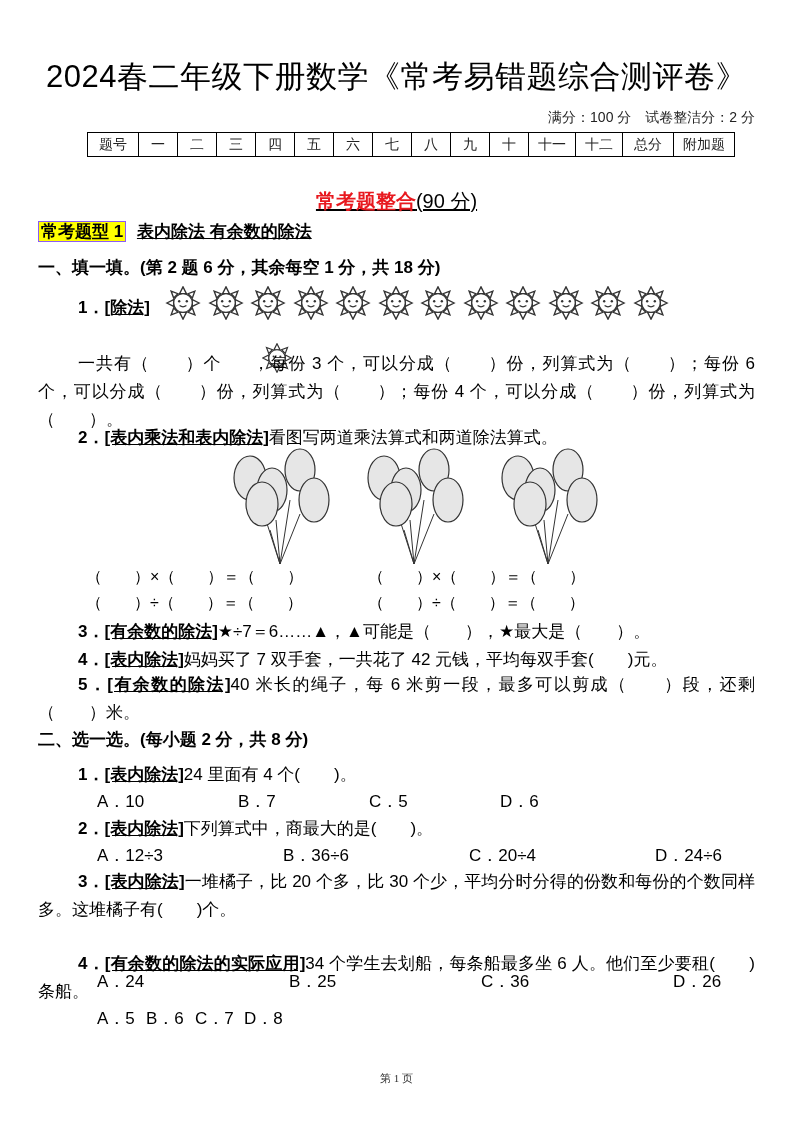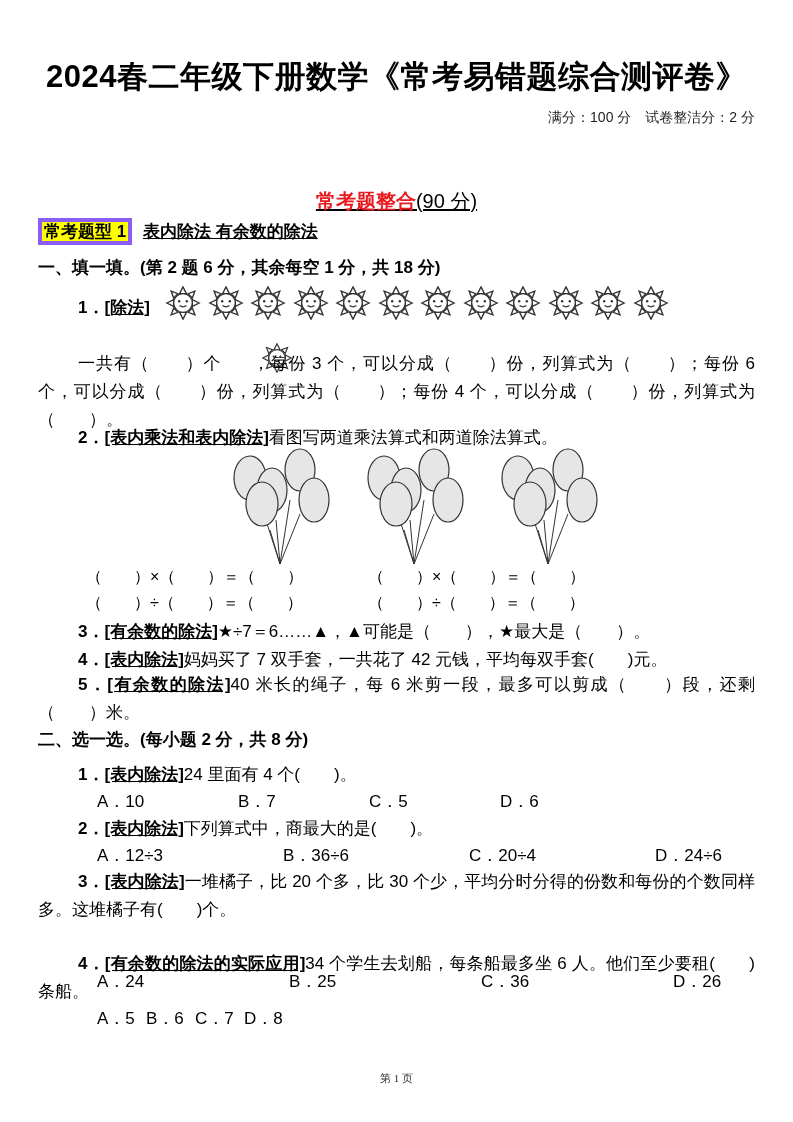--- a/index.html
+++ b/index.html
@@ -1,43 +1,60 @@
 <!DOCTYPE html>
 <html><head>
 <meta charset="utf-8">
 <style>
   html, body { margin: 0; padding: 0; background: #ffffff; }
   body { width: 793px; height: 1122px; position: relative; overflow: hidden; font-family: "Liberation Sans", "DejaVu Sans", sans-serif; color: #000; }
-  .title { position: absolute; left: 0; width: 793px; top: 56px; text-align: center; font-size: 31px; font-weight: bold; letter-spacing: 0.5px; }
+  .title { position: absolute; left: 0; width: 793px; top: 56px; text-align: center; font-size: 31px; font-weight: normal; letter-spacing: 0.5px; }
   .score-info { position: absolute; right: 38px; top: 109px; font-size: 14px; color: #222; margin-left: 6px; }
   .score-table { position: absolute; left: 87px; top: 132px; border-collapse: collapse; font-size: 14px; }
   .score-table td { border: 1px solid #000; height: 23px; text-align: center; padding: 0; color: #222; }
   .section-head { position: absolute; left: 0; width: 793px; top: 188px; text-align: center; font-size: 20px; text-decoration: underline; }
   .section-head .red { color: #e8191f; font-weight: bold; }
   .type-line { position: absolute; left: 38px; top: 220px; font-size: 17px; font-weight: bold; }
-  .tag { background: #ffff00; border: 4px solid #8b5cf6; padding: 0 2px; }
+  .tag { background: #ffff00; border: 1px solid #8b5cf6; padding: 0 2px; }
   .ul { text-decoration: underline; }
   .line { position: absolute; font-size: 17px; white-space: nowrap; }
   .bold { font-weight: bold; }
   .para { position: absolute; left: 38px; width: 717px; font-size: 17px; line-height: 28px; text-align: justify; }
   .indent { text-indent: 40px; }
   .sun { display: inline-block; width: 38px; height: 34px; vertical-align: middle; }
   .balloons { position: absolute; top: 448px; }
   .opts span { display: inline-block; margin-left: 19px; }
   .footer { position: absolute; left: 0; width: 793px; top: 1071px; text-align: center; font-size: 11px; font-family: "Liberation Serif", serif; color: #333; }
   .q-tag { text-decoration: underline; font-weight: bold; }
 </style>
 </head>
 <body>
 
 <div class="title">2024春二年级下册数学《常考易错题综合测评卷》</div>
 <div class="score-info">满分：100 分　试卷整洁分：2 分</div>
 
 <table class="score-table">
   <tbody>
+      <tr>
+    <td style="width:50px">题号</td>
+    <td style="width:38px">一</td>
+    <td style="width:38px">二</td>
+    <td style="width:38px">三</td>
+    <td style="width:38px">四</td>
+    <td style="width:38px">五</td>
+    <td style="width:38px">六</td>
+    <td style="width:38px">七</td>
+    <td style="width:38px">八</td>
+    <td style="width:38px">九</td>
+    <td style="width:38px">十</td>
+    <td style="width:46px">十一</td>
+    <td style="width:46px">十二</td>
+    <td style="width:50px">总分</td>
+    <td style="width:60px">附加题</td>
+  </tr>
 </tbody>
   </table>
 
 <div class="section-head">
   <span class="red">常考题整合</span><span>(90 分)</span>
 </div>
 
 <div class="type-line">
   <span class="tag">常考题型 1</span>
   <span class="ul" style="margin-left:6px">表内除法  有余数的除法</span>

